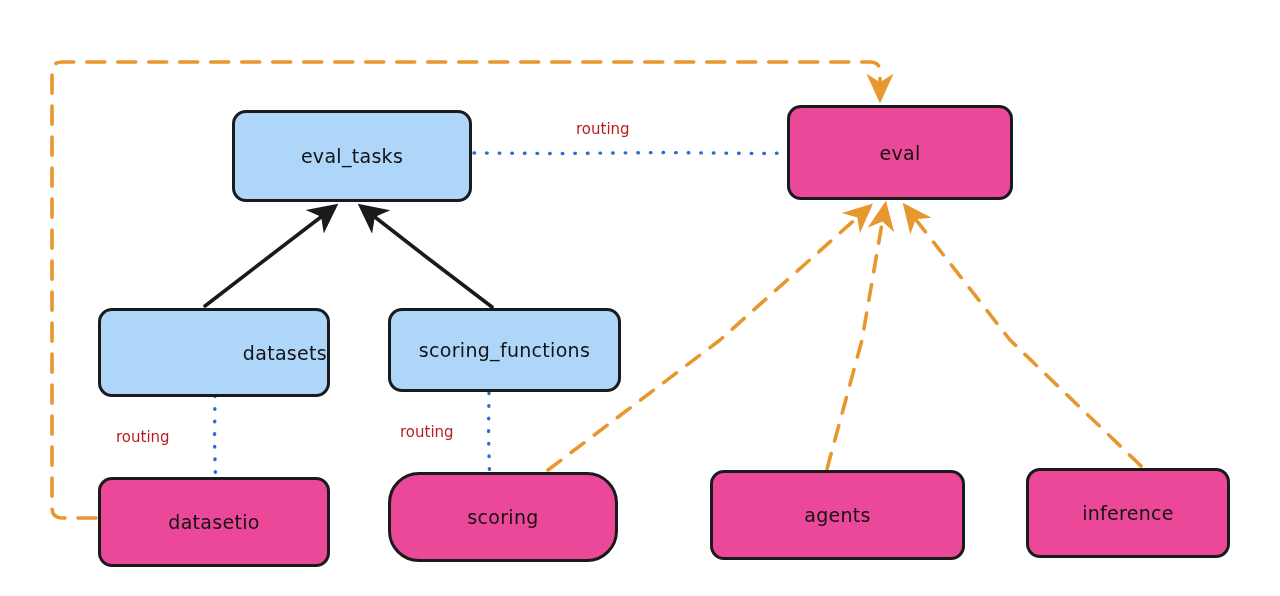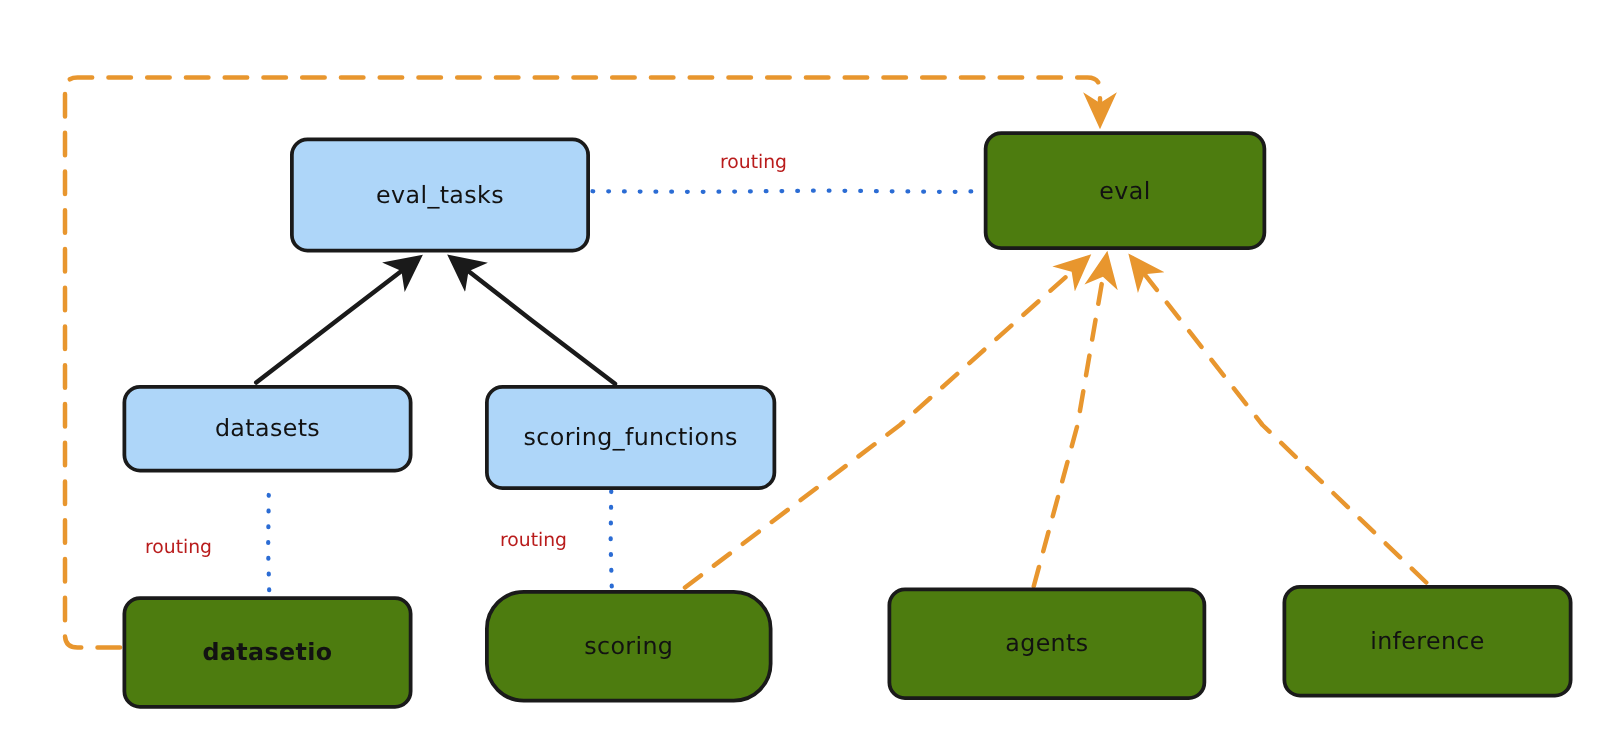--- a/index.html
+++ b/index.html
@@ -36,21 +36,21 @@
   }
   .node-label {
     font-family: "DejaVu Sans", sans-serif;
     font-size: 19px;
     color: #121212;
     letter-spacing: 0.3px;
     white-space: nowrap;
     text-align: center;
   }
   .node.blue { background: #aed6f9; }
-  .node.green { background: #4d7c0f; }
+  .node.green { background: #ec4899; }
 
   .edge-label {
     position: absolute;
     font-family: "DejaVu Sans", sans-serif;
     font-size: 15px;
     color: #b91c1c;
     white-space: nowrap;
     z-index: 6;
   }
 </style>
@@ -88,41 +88,41 @@
   </svg>
 
   <div class="node blue" style="left:232px; top:110px; width:240px; height:92px;">
     <span class="node-label">eval_tasks</span>
   </div>
 
   <div class="node green" style="left:787px; top:105px; width:226px; height:95px;">
     <span class="node-label">eval</span>
   </div>
 
-  <div class="node blue" style="left:98px; top:308px; width:232px; height:70px;">
+  <div class="node blue" style="left:98px; top:308px; width:232px; height:89px;justify-content:flex-end;">
     <span class="node-label">datasets</span>
   </div>
 
   <div class="node blue" style="left:388px; top:308px; width:233px; height:84px;">
     <span class="node-label">scoring_functions</span>
   </div>
 
-  <div class="node green" style="left:98px; top:477px; width:232px; height:90px;font-weight:bold;">
+  <div class="node green" style="left:98px; top:477px; width:232px; height:90px;">
     <span class="node-label">datasetio</span>
   </div>
 
   <div class="node green" style="left:388px; top:472px; width:230px; height:90px;border-radius:31px;">
     <span class="node-label">scoring</span>
   </div>
 
   <div class="node green" style="left:710px; top:470px; width:255px; height:90px;">
     <span class="node-label">agents</span>
   </div>
 
-  <div class="node green" style="left:1026px; top:468px; width:232px; height:90px;">
+  <div class="node green" style="left:1026px; top:468px; width:204px; height:90px;">
     <span class="node-label">inference</span>
   </div>
 
   <div class="edge-label" style="left:576px; top:120px;">routing</div>
 
   <div class="edge-label" style="left:116px; top:428px;">routing</div>
 
   <div class="edge-label" style="left:400px; top:423px;">routing</div>
 
 </div>

